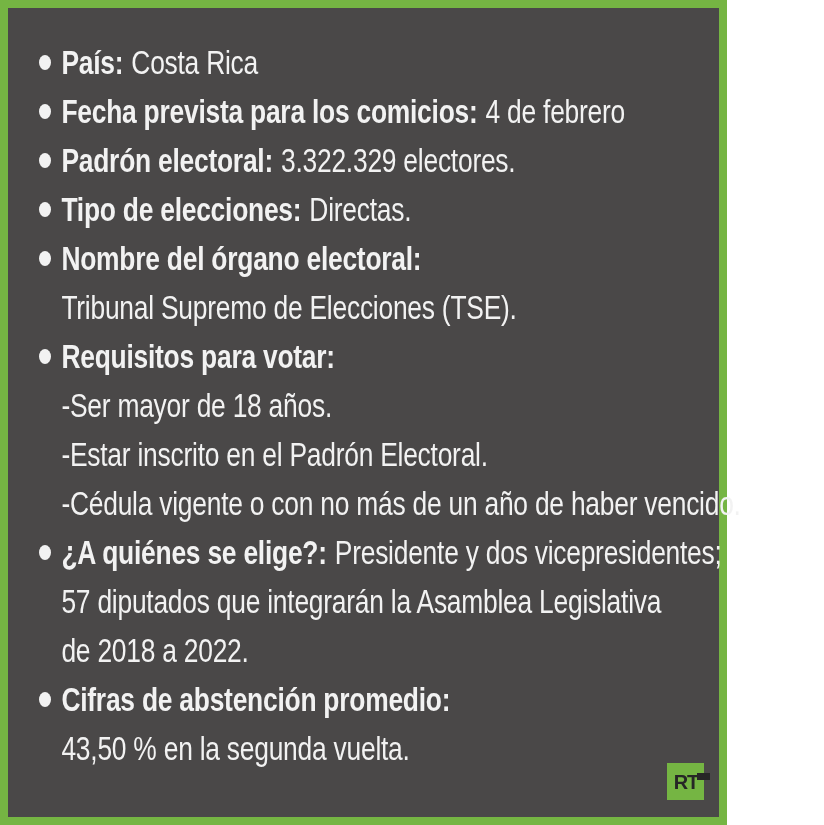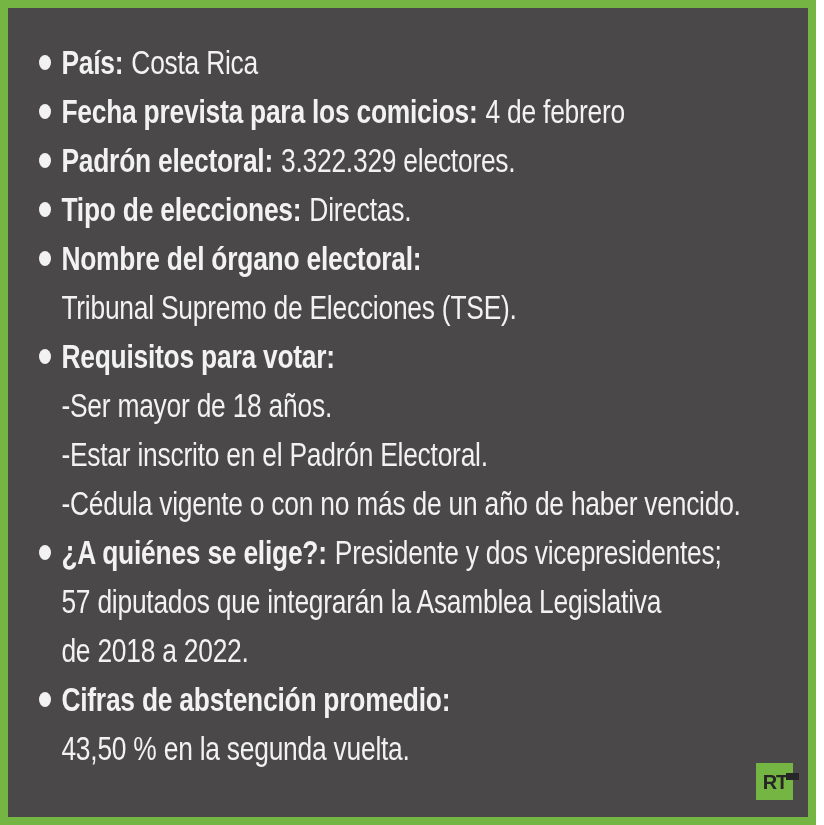--- a/index.html
+++ b/index.html
@@ -9,21 +9,21 @@
     --logo-text-color:#262626;
   }
   html,body{margin:0;padding:0;}
   body{
     width:824px;height:825px;overflow:hidden;
     font-family:"Liberation Sans",sans-serif;
     background:#fff;
   }
   .card{
     position:relative;
-    width:816px;height:825px;
+    width:727px;height:825px;
     box-sizing:border-box;
     background:var(--background);
     border:8px solid var(--border-green);
     text-decoration:underline;
   }
   .content{
     position:absolute;
     left:31px;top:30px;
     width:960px;
     transform:scaleX(0.8);

